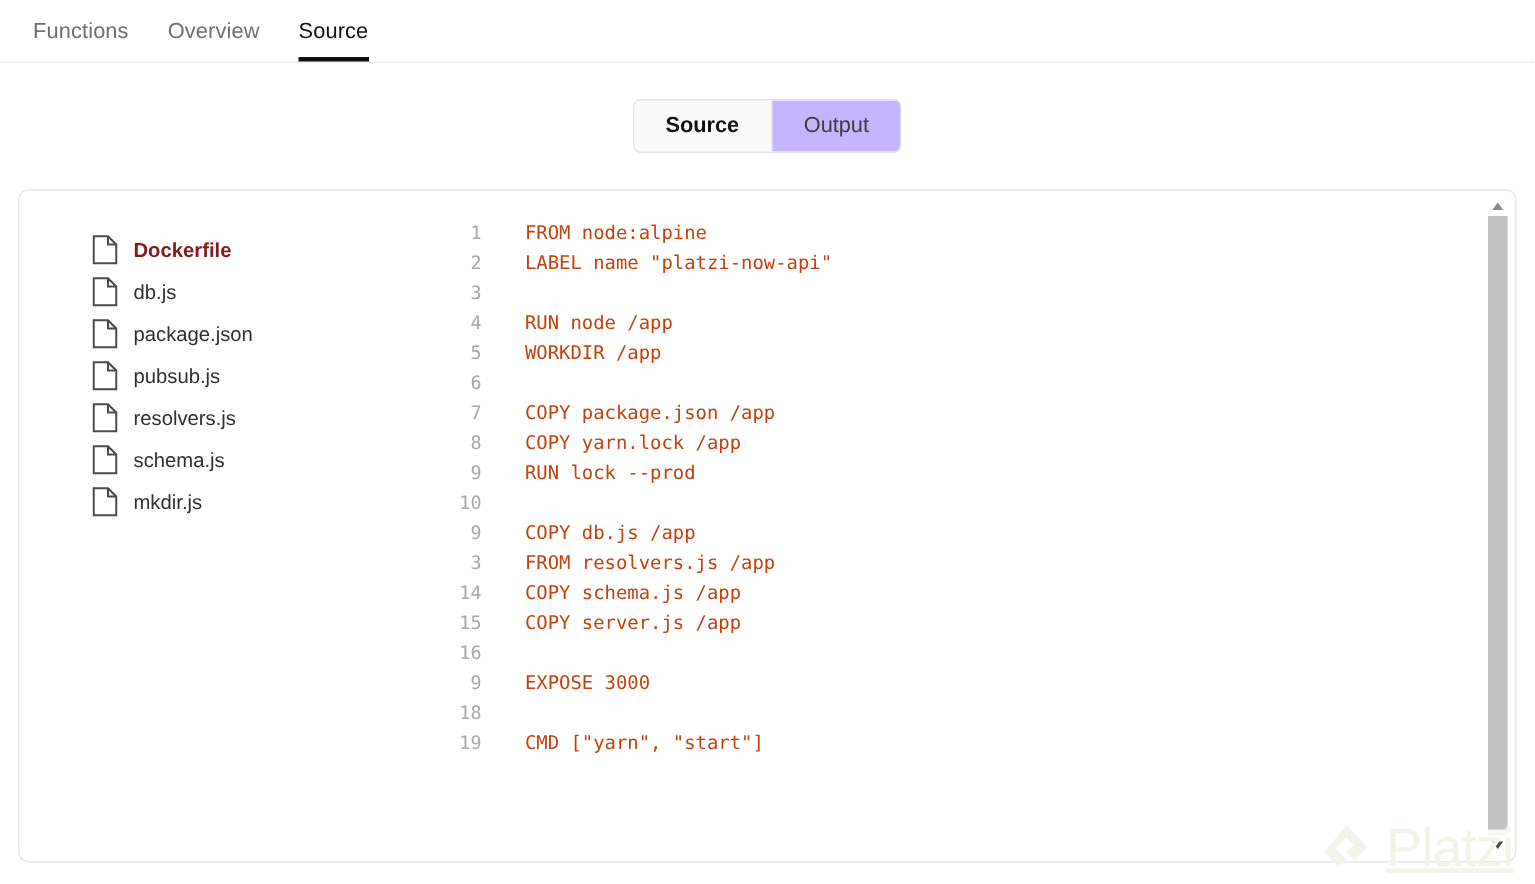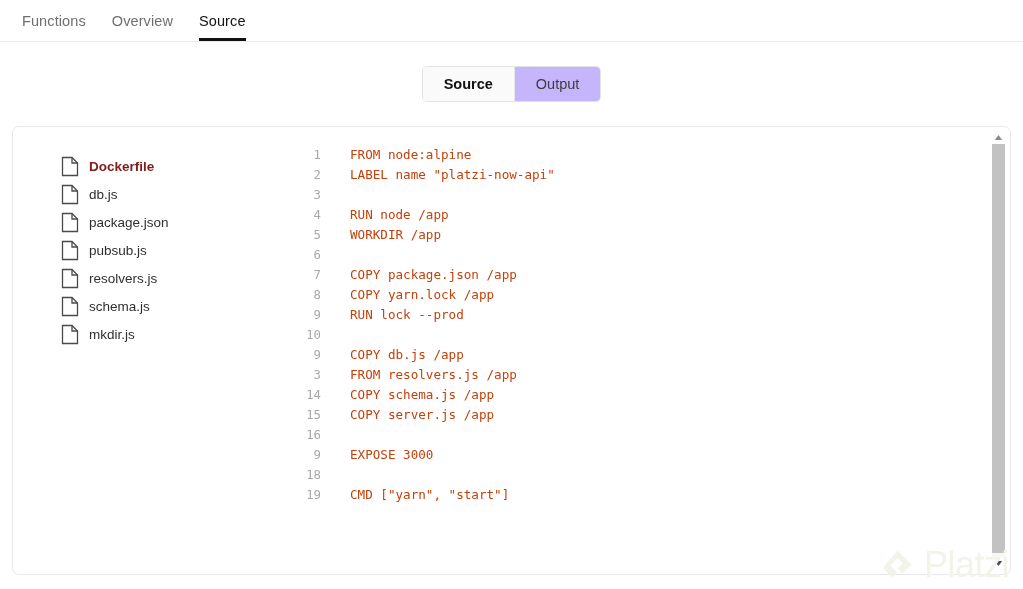--- a/index.html
+++ b/index.html
@@ -216,20 +216,21 @@
     height: 34px;
     margin-right: 9px;
     flex: none;
   }
   .wm-text {
     font-size: 36px;
     color: #f2f4ea;
     font-family: "Liberation Sans", sans-serif;
     letter-spacing: -0.5px;
     line-height: 1;
+    text-decoration: underline;
   }
 </style>
 </head>
 <body>
 
 <div class="topnav">
   <div class="nav-tab">
     <span>Functions</span>
   </div>
   <div class="nav-tab">

